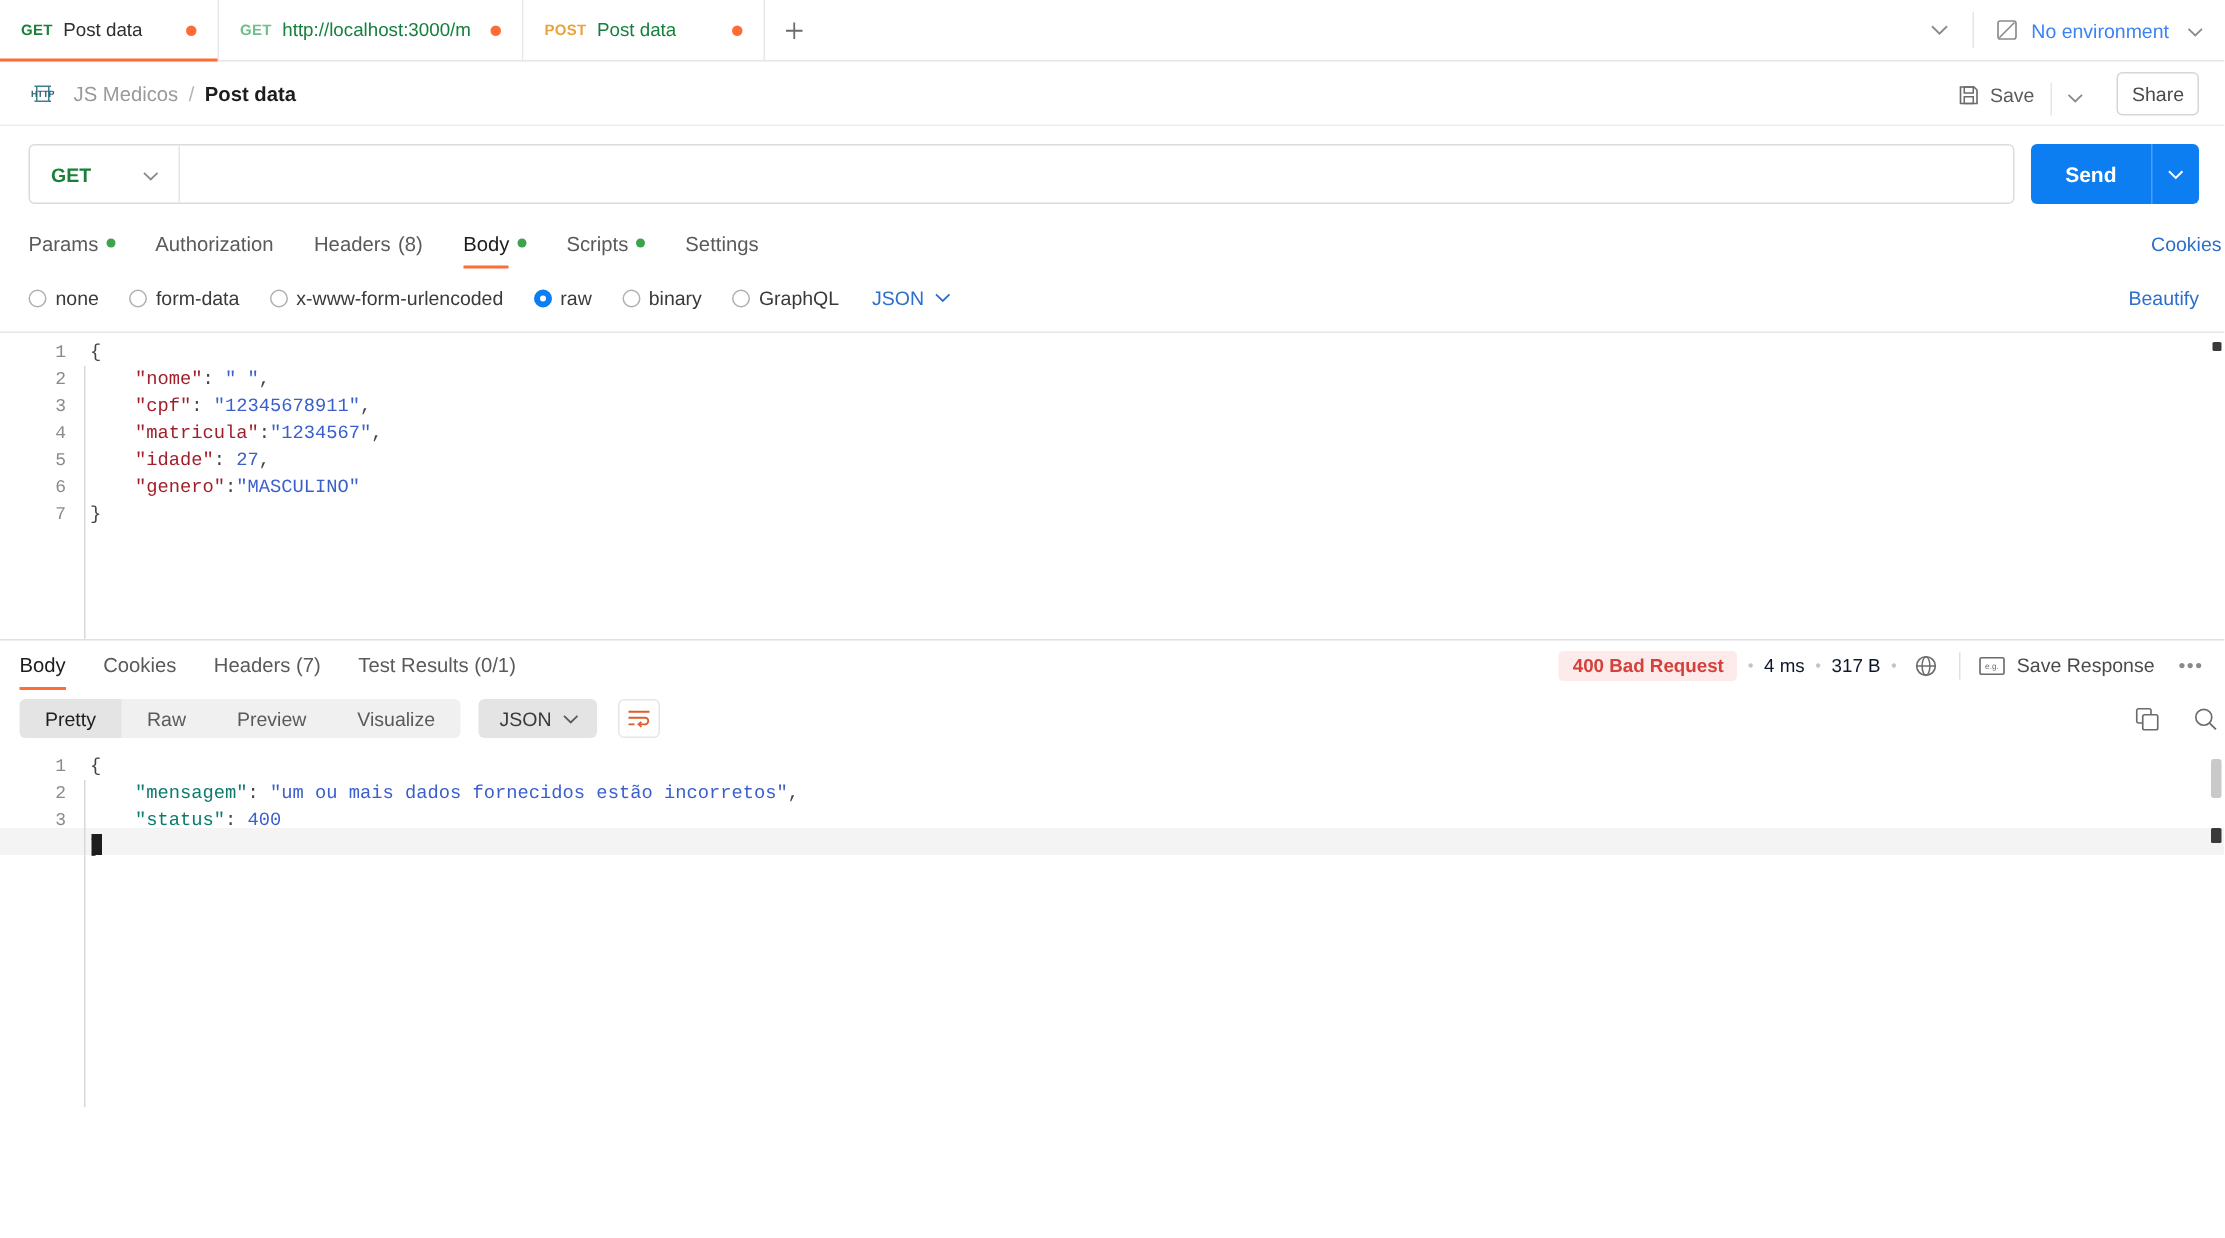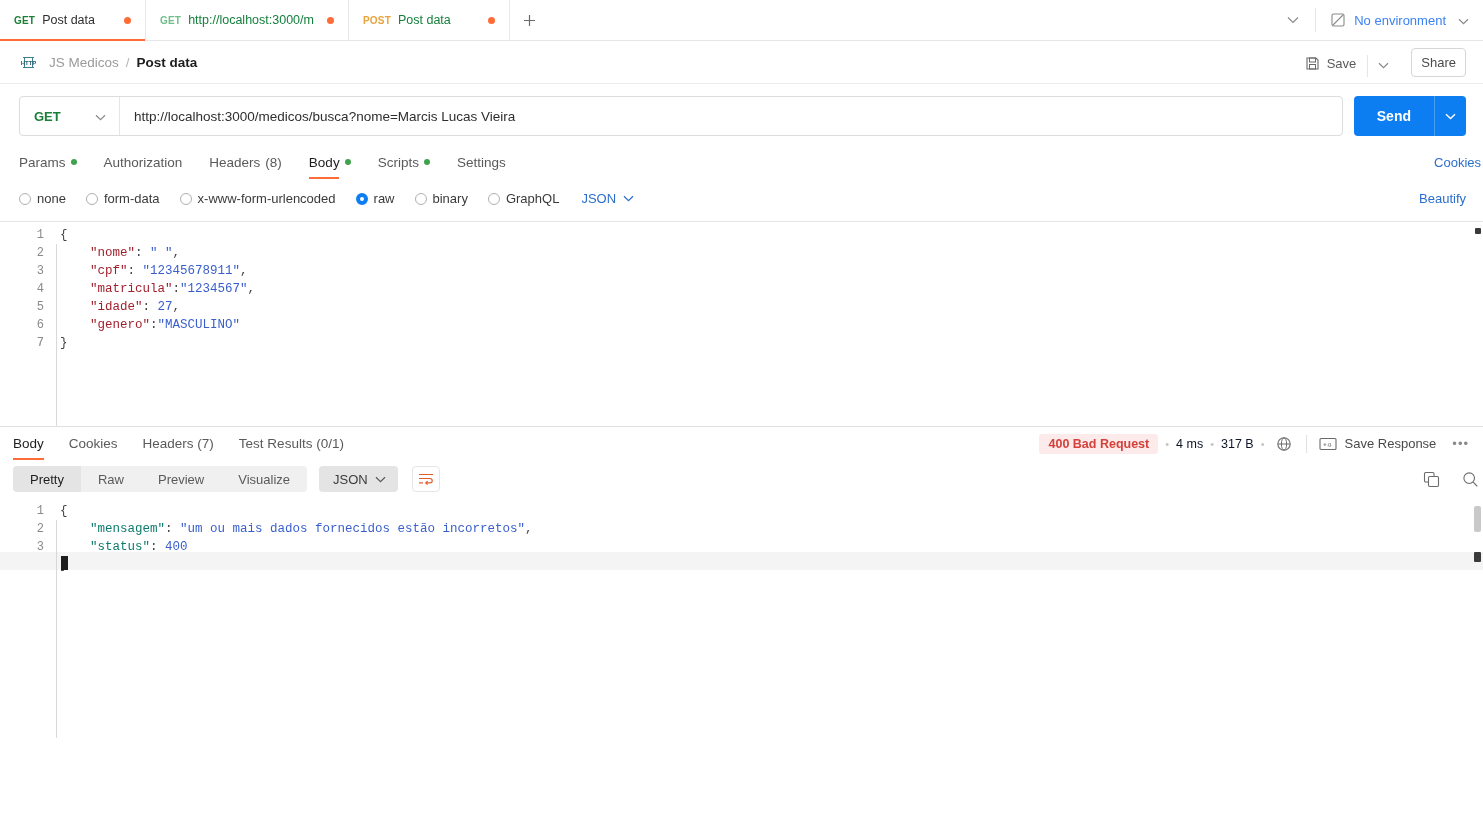--- a/index.html
+++ b/index.html
@@ -396,21 +396,20 @@
 <div class="urlrow">
   <div class="url-wrap">
     <div class="method-sel">
       <span class="method-txt">GET</span>
       <span class="method-caret">
         <svg width="11" height="7" viewBox="0 0 11 7">
           <path d="M1 1.2L5.5 5.6L10 1.2" stroke="#8a8a8a" stroke-width="1.2" fill="none"></path>
         </svg>
       </span>
     </div>
-    <input class="url-input" type="text" value="http://localhost:3000/medicos/busca?nome=Marcis Lucas Vieira" style="">
   </div>
   <div class="send-group">
     <button class="send-btn">Send</button>
     <div class="send-caret">
       <svg width="11" height="7" viewBox="0 0 11 7">
         <path d="M1 1.2L5.5 5.6L10 1.2" stroke="#ffffff" stroke-width="1.4" fill="none"></path>
       </svg>
     </div>
   </div>
 </div>

